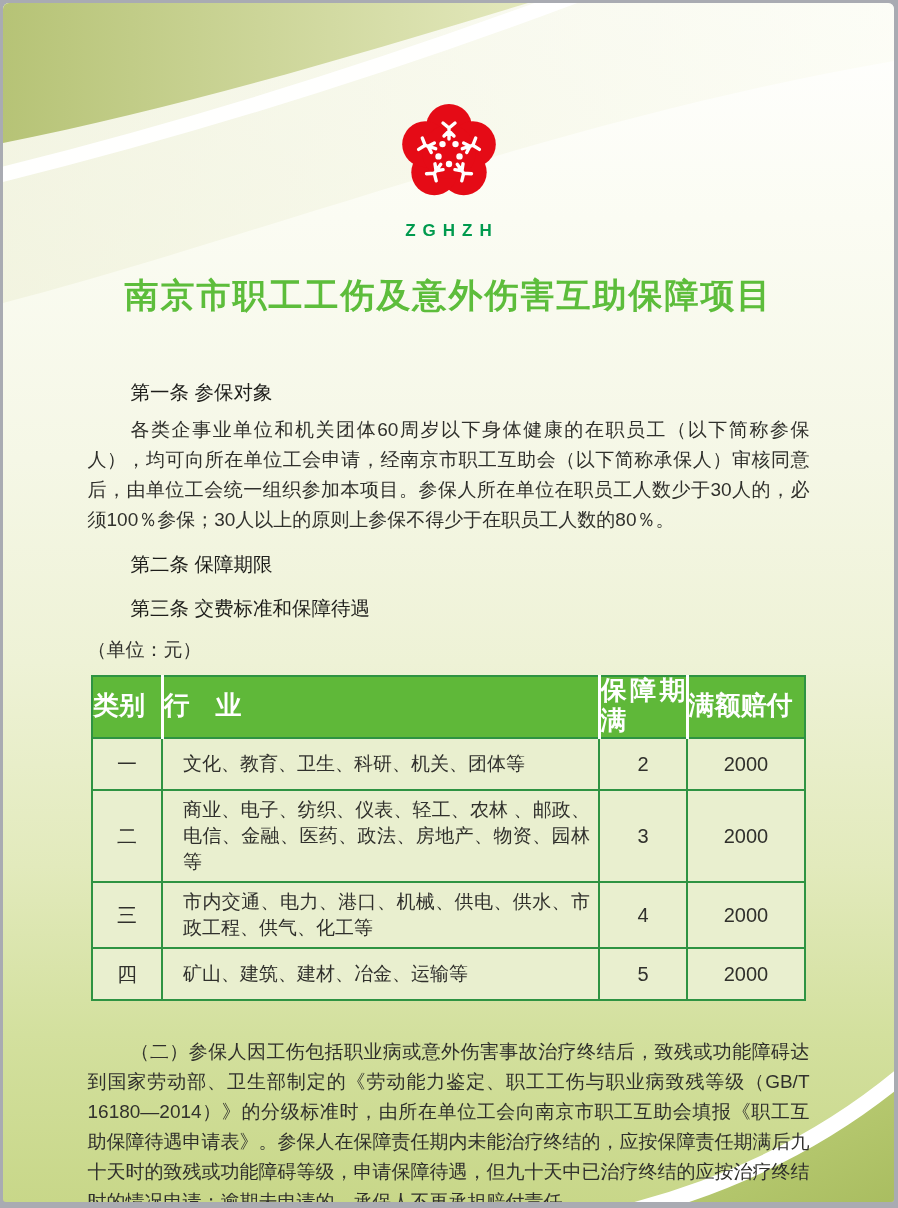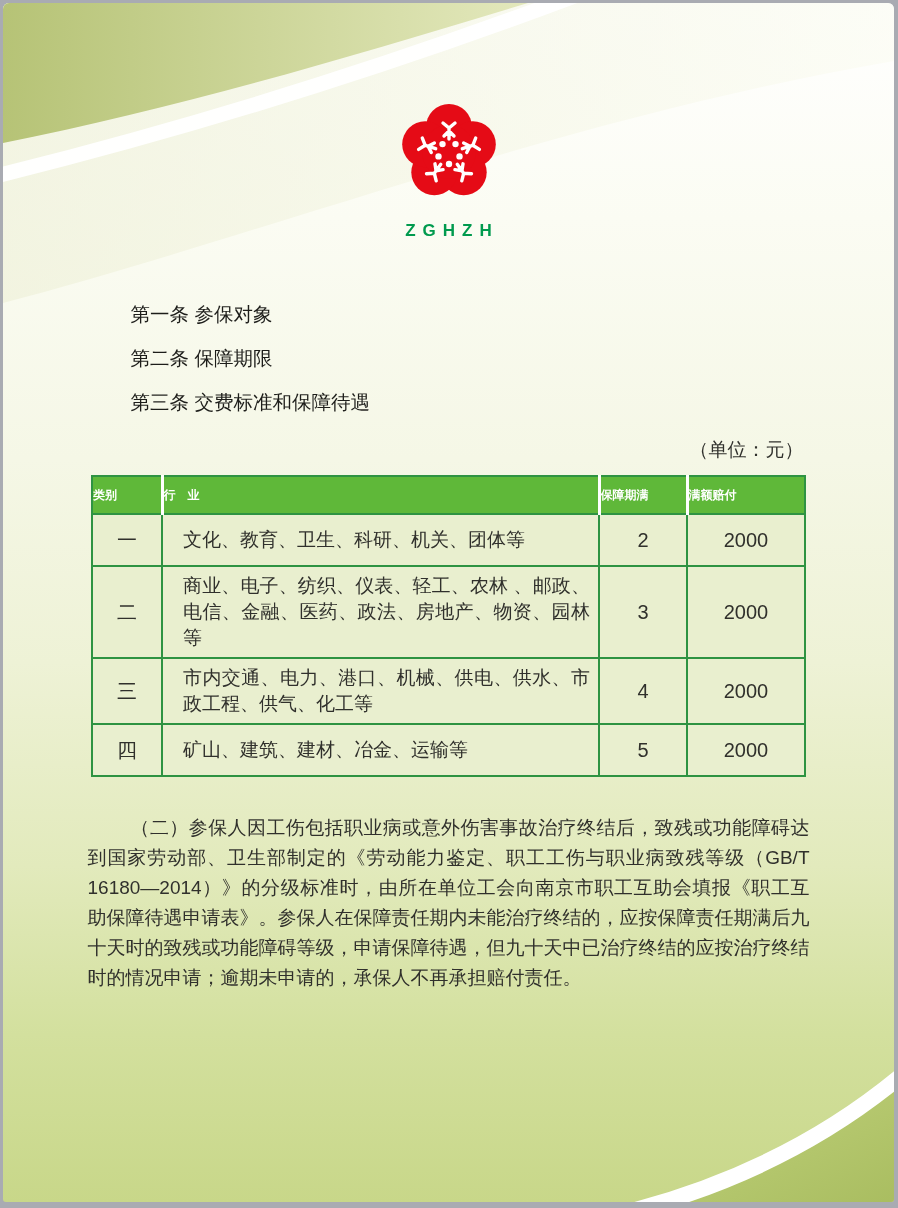--- a/index.html
+++ b/index.html
@@ -71,42 +71,43 @@
     color:#1d1d1a;
     text-indent:43px;
     margin:14px 0 8px 0;
     line-height:30px;
   }
   .body-text p{
     text-indent:43px;
     margin:0 0 6px 0;
   }
   .unit-note{
-    text-align:right;
+    text-align:left;
     padding-right:6px;
-    margin:18px 0 10px 0;
+    margin:12px 0 10px 0;
   }
   table.premium{
     width:713px;
     border-collapse:collapse;
     table-layout:fixed;
     margin:0 auto;
   }
   table.premium col.c1{width:70px;}
   table.premium col.c2{width:437px;}
   table.premium col.c3{width:88px;}
   table.premium col.c4{width:118px;}
   table.premium th{
     background:var(--header-green);
     color:#ffffff;
     font-weight:bold;
-    font-size:12px;
+    font-size:26px;
     height:38px;
     border:2px solid var(--border-green);
     border-left:3px solid #ffffff;
+    font-family:Liberation Mono, monospace;
   }
   table.premium th:first-child{border-left:2px solid var(--border-green);}
   table.premium td{
     background:var(--row-bg);
     border:2px solid var(--border-green);
     font-size:19px;
     line-height:26px;
     padding:6px 8px;
   }
   table.premium td.cat{
@@ -193,24 +194,26 @@
           <circle cx="0" cy="11" r="3.2"></circle>
           <circle cx="-10.5" cy="3.4" r="3.2"></circle>
           <circle cx="-6.5" cy="-8.9" r="3.2"></circle>
           <circle cx="6.5" cy="-8.9" r="3.2"></circle>
           <circle cx="10.5" cy="3.4" r="3.2"></circle>
         </g>
       </svg>
       <div class="logo-text">ZGHZH</div>
     </div>
 
+    <h1 class="title">南京市职工工伤及意外伤害互助保障项目</h1>
 
     <div class="body-text">
 
       <h2>第一条 参保对象</h2>
+      <p>各类企事业单位和机关团体60周岁以下身体健康的在职员工（以下简称参保人），均可向所在单位工会申请，经南京市职工互助会（以下简称承保人）审核同意后，由单位工会统一组织参加本项目。参保人所在单位在职员工人数少于30人的，必须100％参保；30人以上的原则上参保不得少于在职员工人数的80％。</p>
 
       <h2>第二条 保障期限</h2>
 
       <h2>第三条 交费标准和保障待遇</h2>
 
       <div class="unit-note">（单位：元）</div>
 
       <table class="premium">
         <colgroup>
             <col class="c1">

